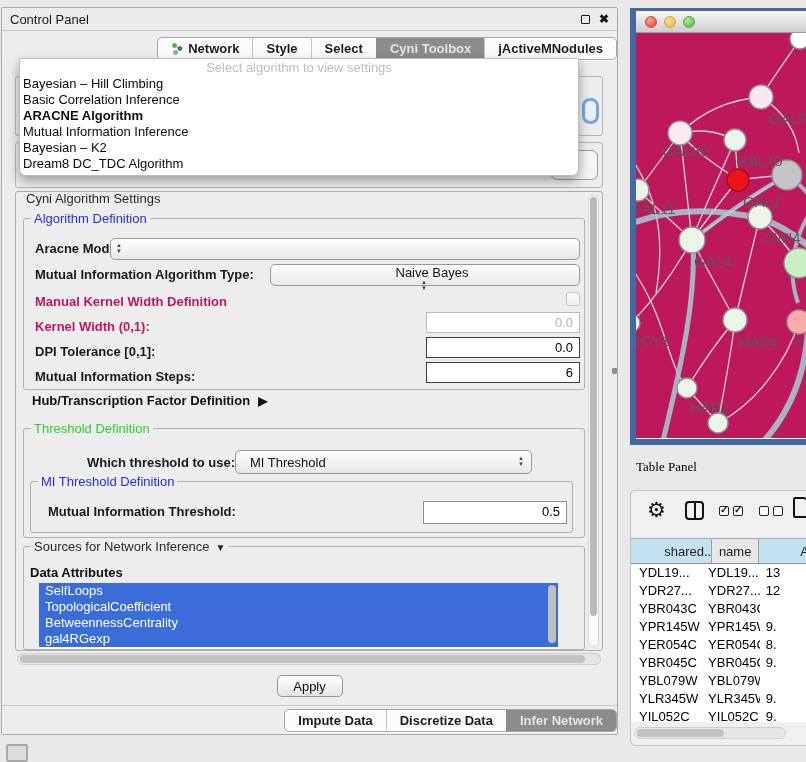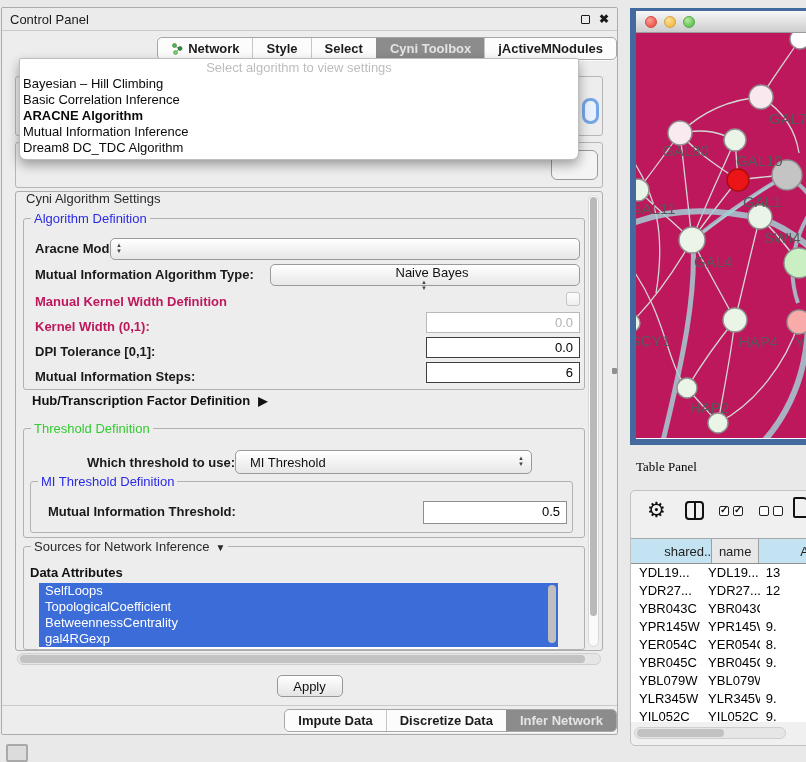--- a/index.html
+++ b/index.html
@@ -194,20 +194,21 @@
     <div class="frag-group f2"></div>
     <div class="frag-combo"></div>
 
     <div class="algo-popup">
       <div class="popup-prompt">Select algorithm to view settings</div>
       <div id="algo-options">
           <div class="popup-item">Bayesian – Hill Climbing</div>
           <div class="popup-item">Basic Correlation Inference</div>
           <div class="popup-item bold">ARACNE Algorithm</div>
           <div class="popup-item">Mutual Information Inference</div>
+          <div class="popup-item">Bayesian – K2</div>
           <div class="popup-item">Dream8 DC_TDC Algorithm</div>
         </div>
     </div>
 
     <div class="settings-box">
       <span class="settings-title">Cyni Algorithm Settings</span>
 
       <div class="group algo-def">
         <span class="gb-label blue">Algorithm Definition</span>
 

